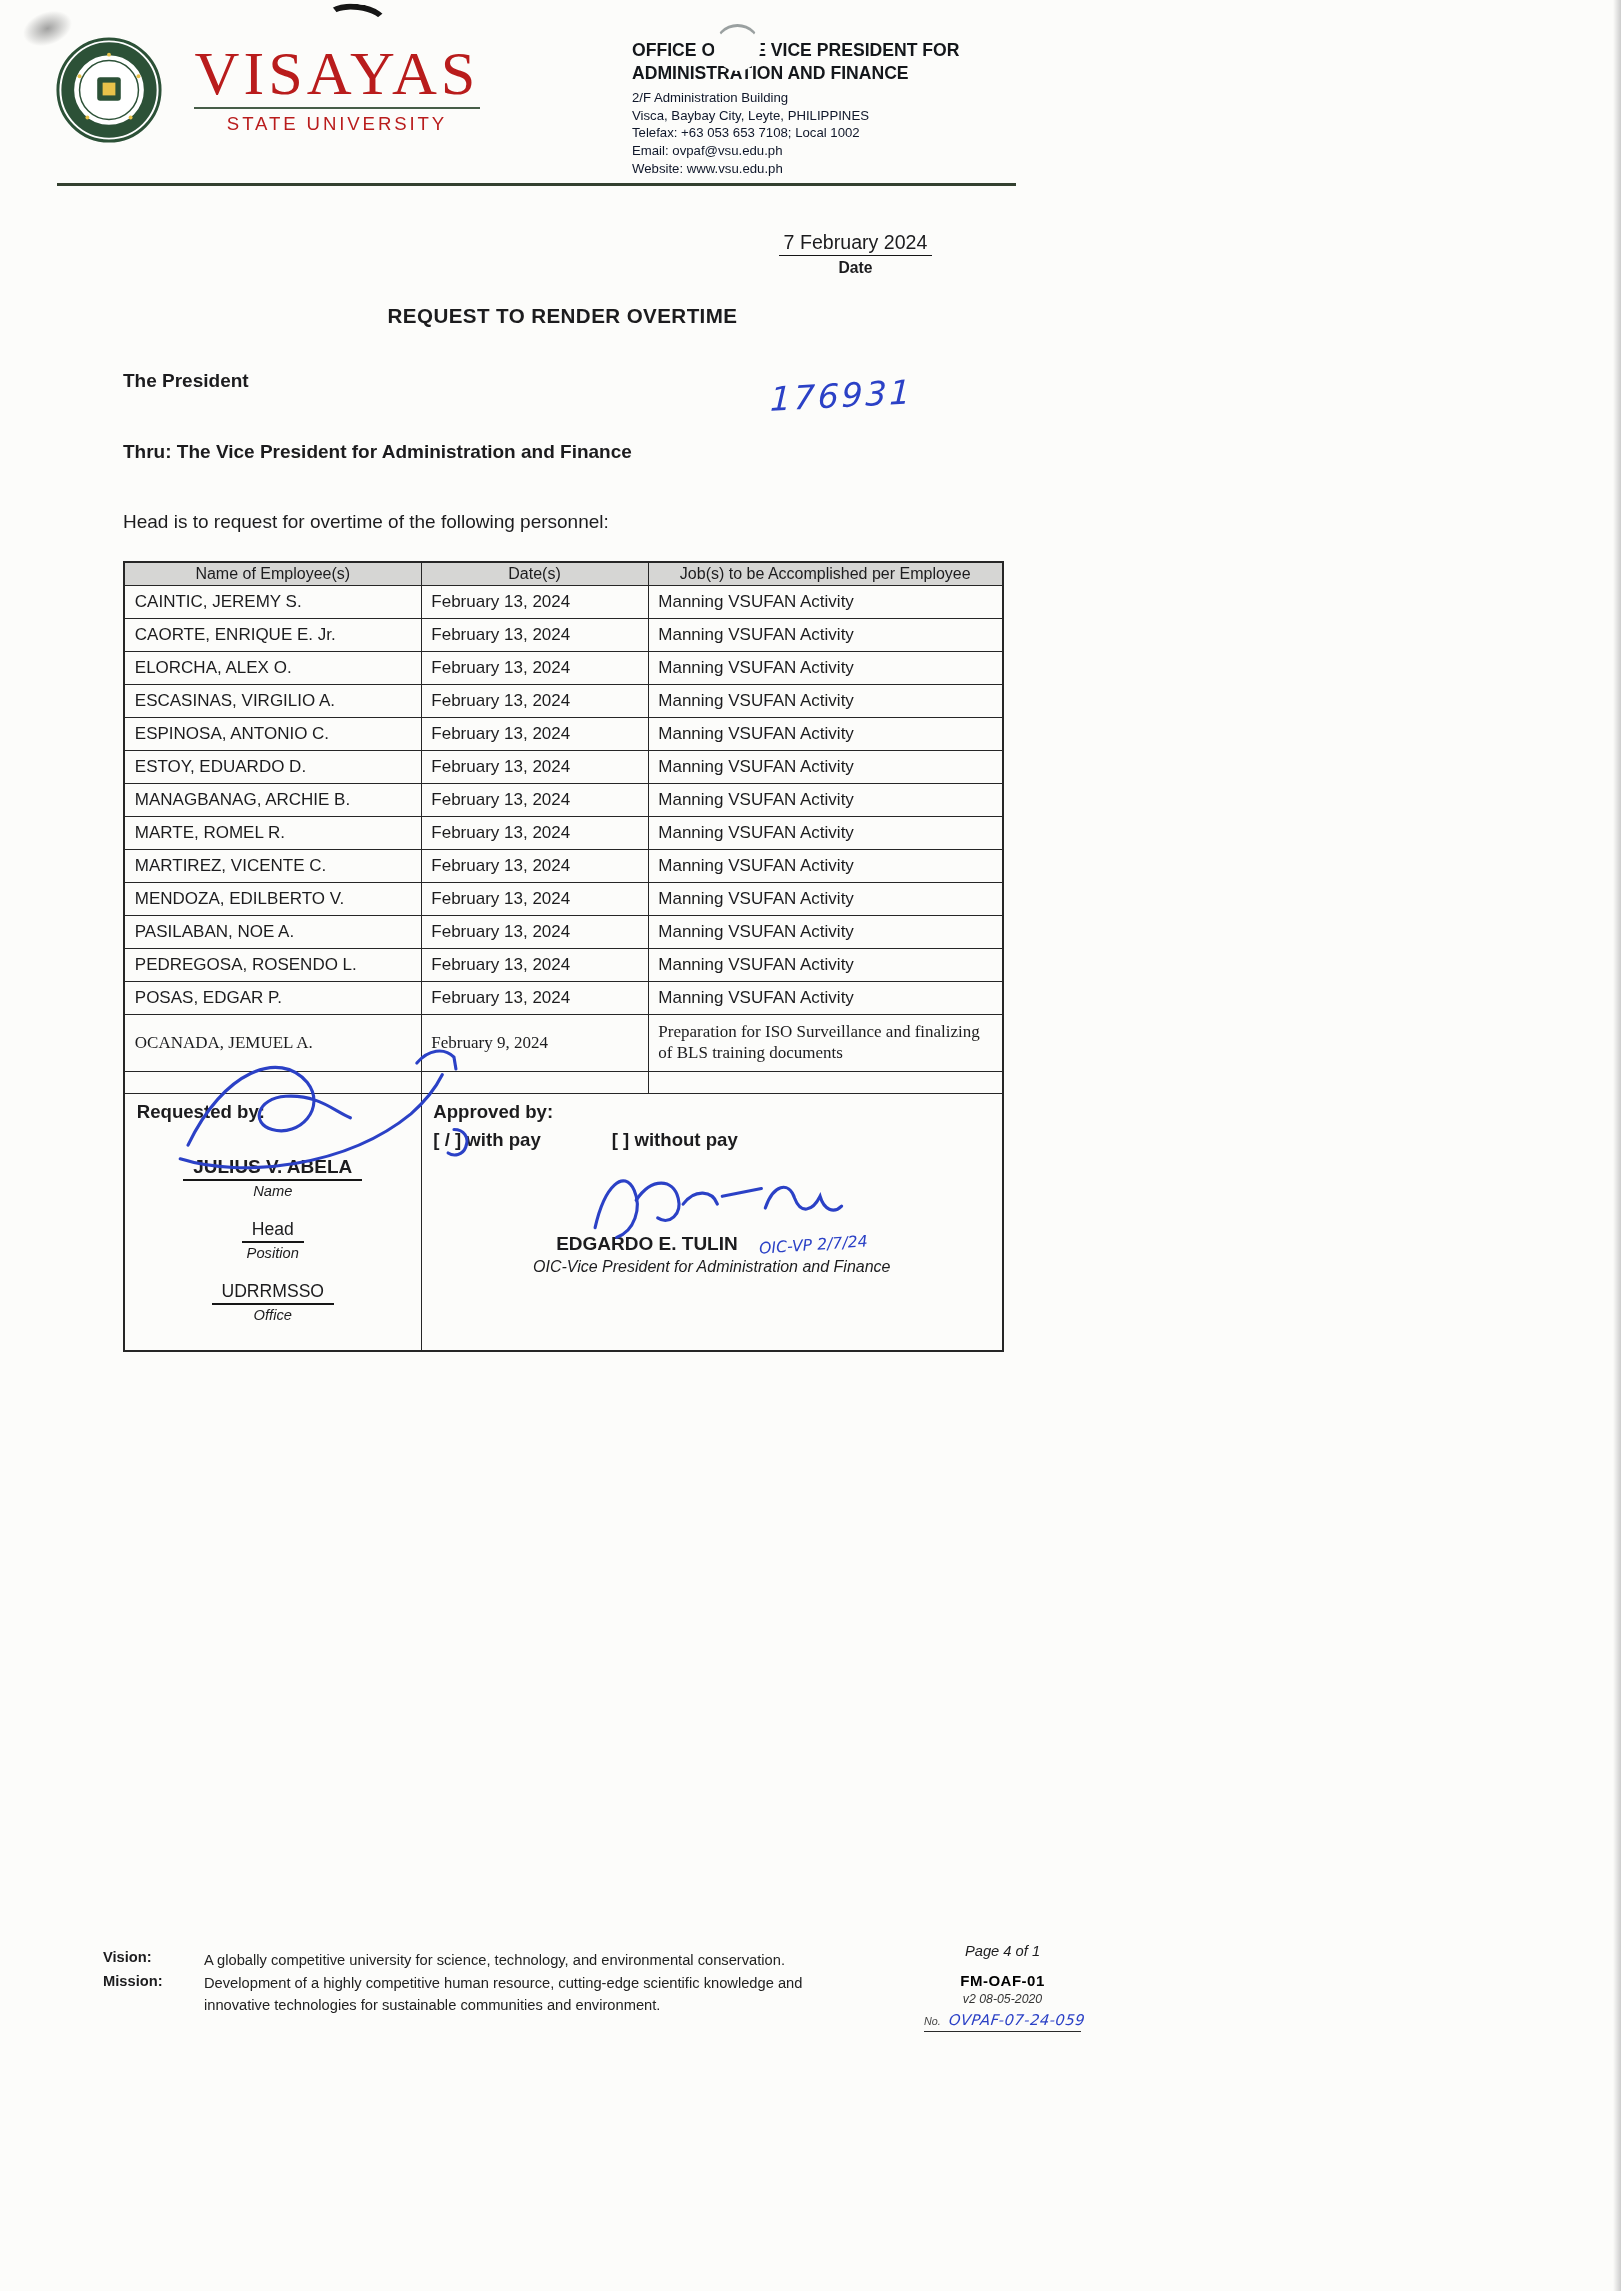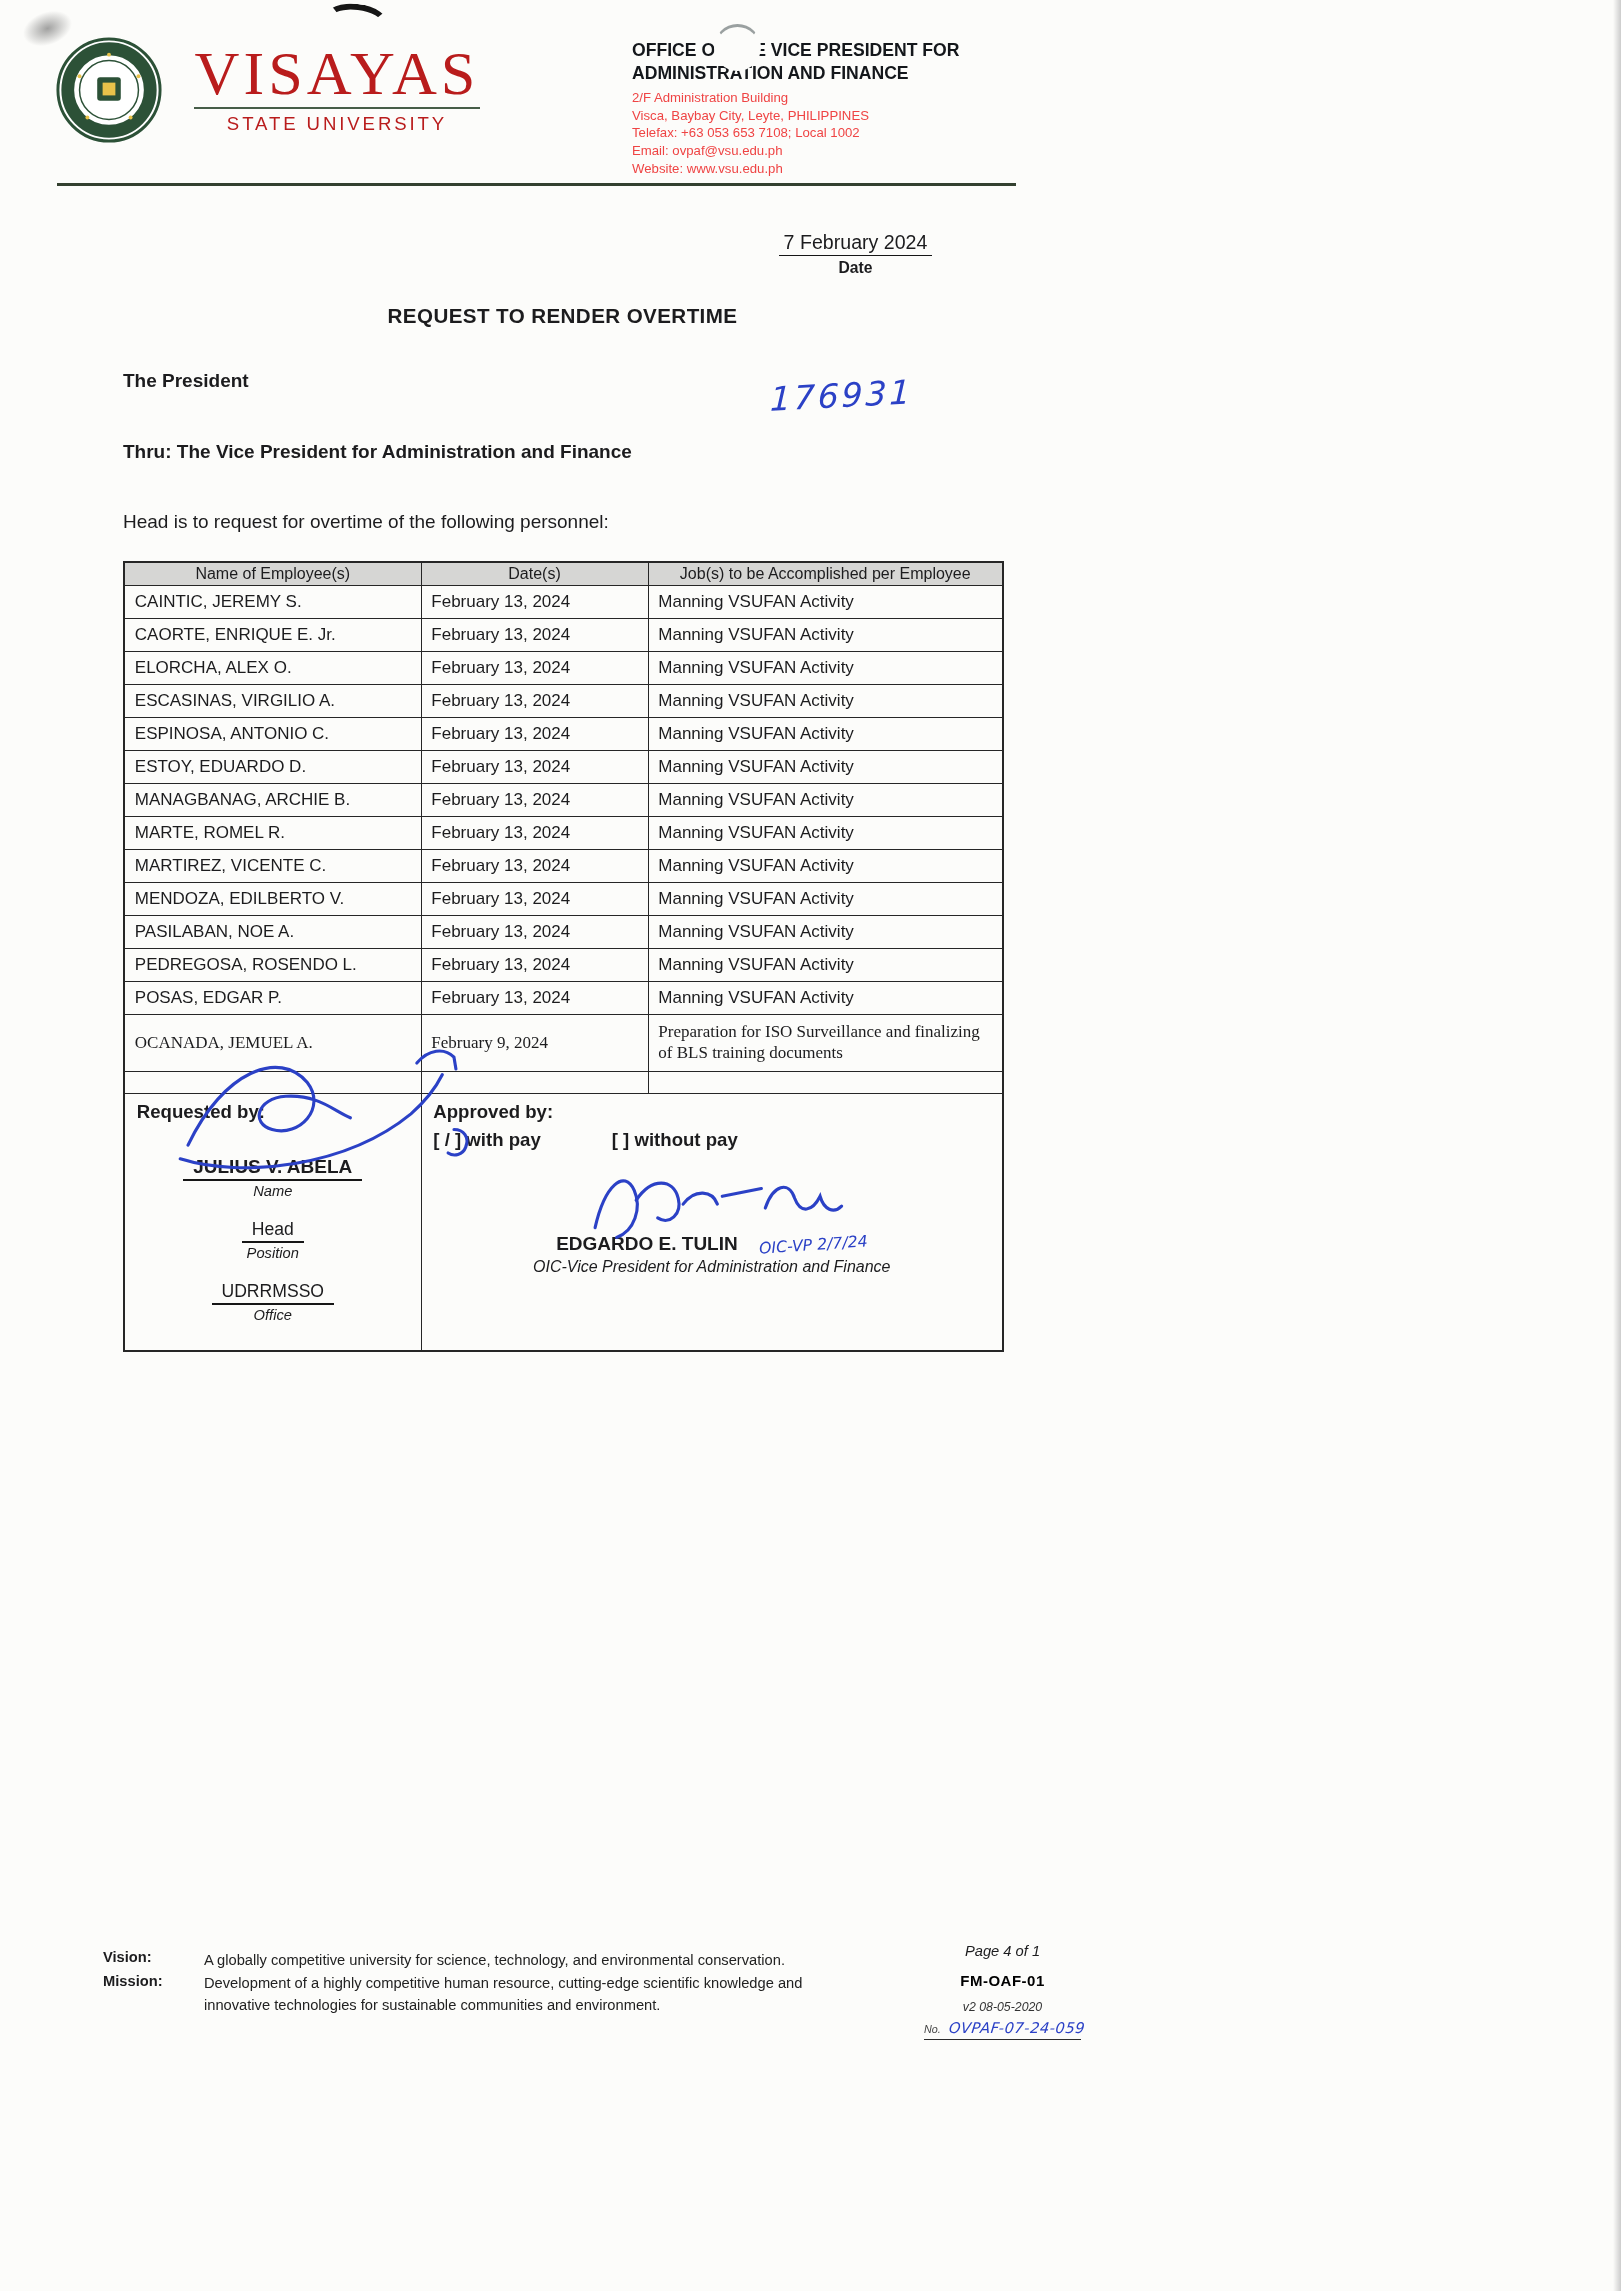--- a/index.html
+++ b/index.html
@@ -11,21 +11,21 @@
     font-family:"Liberation Sans", sans-serif; color:#1c1c1e;
   }
 
   
   .seal { position:absolute; left:54px; top:35px; }
   .wordmark { position:absolute; left:194px; top:43px; width:286px; text-align:center; color:#b91c1c; }
   .uni-name { font-family:"Liberation Serif", serif; font-size:61px; letter-spacing:3.9px; line-height:1.02; transform:scaleX(1.02); }
   .uni-sub  { margin-top:2px; border-top:2px solid #465d48; padding-top:3.9px; font-size:18.6px; letter-spacing:2.9px; }
   .office-block { position:absolute; left:632px; top:39px; width:392px; }
   .office-title { font-size:17.6px; font-weight:bold; color:#14171b; line-height:1.28; }
-  .office-address { margin-top:4.9px; font-size:13.2px; line-height:1.34; color:#ef4444; }
+  .office-address { margin-top:4.9px; font-size:13.2px; line-height:1.34; color:#0f172a; }
   .letterhead-rule { position:absolute; left:57px; top:183px; width:959px; height:2.9px; background:#33402f; }
 
   
   .punch-hole { position:absolute; left:714px; top:23.5px; width:47px; height:47px; border-radius:50%;
     background:#fcfcfa; border:2px solid transparent; border-top:3.9px solid #9aa0a0; z-index:5; }
   .crescent-top { position:absolute; left:325px; top:3.9px; width:63px; height:33px; border:6.9px solid transparent;
     border-top:6.9px solid #161616; border-radius:50%; transform:rotate(7deg); }
   .smudge-left { position:absolute; left:21.6px; top:11.8px; width:51px; height:33px;
     background:radial-gradient(ellipse at center, rgba(70,70,70,0.5), rgba(70,70,70,0) 70%); transform:rotate(-20deg); }
   .edge-right { position:absolute; right:0; top:0; width:7.8px; height:100%;
@@ -73,21 +73,21 @@
   .approved-pos { text-align:center; font-style:italic; font-size:16px; margin-top:2.9px; }
 
   
   .footer { position:absolute; left:103px; top:1943px; width:980px; }
   .vm-labels { position:absolute; left:0; top:5.9px; width:93px; font-size:14.7px; font-weight:bold; }
   .vm-labels div { margin-bottom:7.8px; }
   .vm-text { position:absolute; left:101px; top:5.9px; width:652px; font-size:14.7px; line-height:1.55; color:#222; }
   .form-meta { position:absolute; left:821px; top:0; width:157px; text-align:center; }
   .page-info { font-size:14.7px; font-style:italic; }
   .form-code { font-size:15px; font-weight:bold; color:#000000; letter-spacing:0.5px; margin-top:13px; }
-  .form-version { font-size:12.3px; font-style:italic; color:#333; margin-top:11px; }
+  .form-version { font-size:12.3px; font-style:italic; color:#333; margin-top:3px; }
   .control-no { margin-top:4.9px; border-bottom:1.8px solid #2a2a2a; padding-bottom:2px; white-space:nowrap; }
   .no-label { font-size:10.8px; font-style:italic; color:#444; margin-right:3.9px; }
   .no-value { font-size:14.7px; font-style:italic; letter-spacing:0.5px; display:inline-block; transform:skewX(-6deg); }
 
   svg .ink { stroke:#2b41c6; stroke-width:3.2; fill:none; stroke-linecap:round; }
 </style>
 </head>
 <body>
 
 <div class="page">

